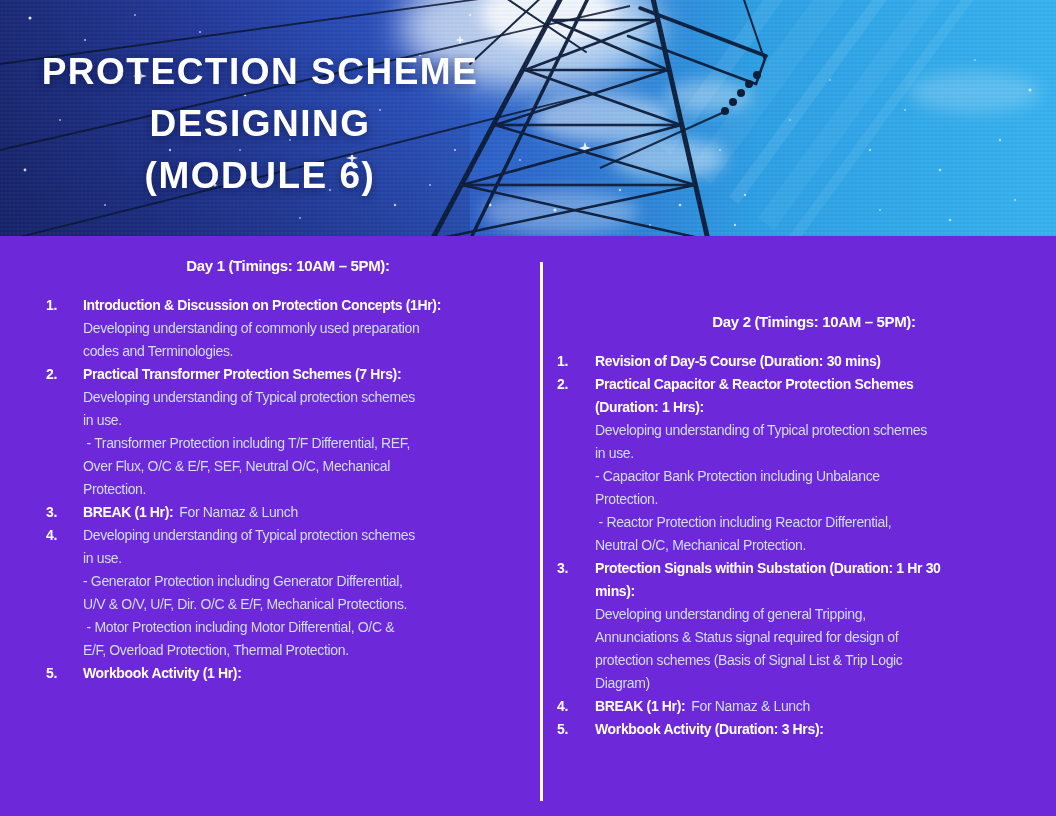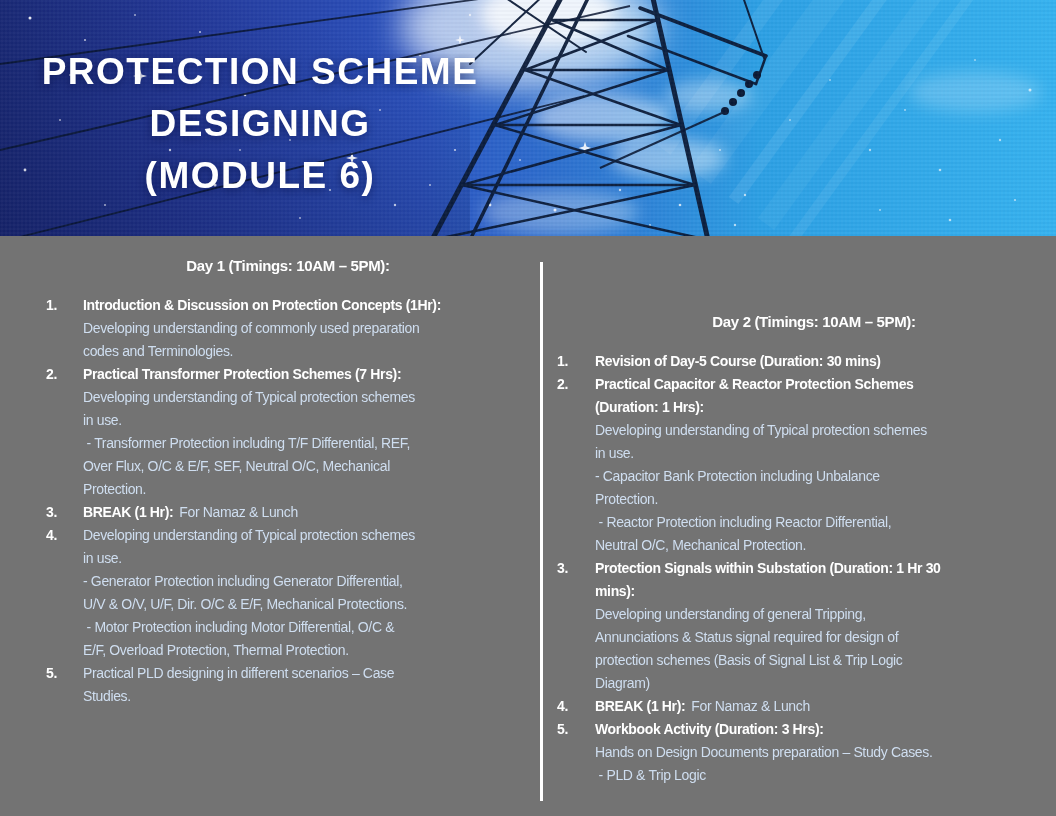--- a/index.html
+++ b/index.html
@@ -1,18 +1,18 @@
 <!DOCTYPE html>
 <html><head>
 <meta charset="utf-8">
 <style>
   html,body{margin:0;padding:0;background:#0c1626;}
   .slide{
     position:relative;width:1056px;height:816px;overflow:hidden;
-    background:#737373;font-family:"Liberation Sans",sans-serif;
+    background:#6d28d9;font-family:"Liberation Sans",sans-serif;
   }
   .banner{position:absolute;top:0;left:0;width:1056px;height:236px;}
   .banner svg{display:block;}
   .slide-title{
     position:absolute;top:46px;left:0;width:520px;text-align:center;
     color:#FFFFFF;font-weight:bold;font-size:37px;line-height:52px;
     letter-spacing:1.5px;text-shadow:0 2px 9px rgba(4,10,60,.5);
   }
   .slide-title .tline{display:block;}
   .panel{position:absolute;color:#CFDEF0;font-size:14px;line-height:23px;letter-spacing:-0.35px;}
@@ -223,22 +223,21 @@
 in use.
 - Generator Protection including Generator Differential,
 U/V &amp; O/V, U/F, Dir. O/C &amp; E/F, Mechanical Protections.
  - Motor Protection including Motor Differential, O/C &amp;
 E/F, Overload Protection, Thermal Protection.</span>
           </div>
       </li>
       <li>
         <span class="num">5.</span>
         <div class="txt">
-            <span class="ib">Practical PLD designing in different scenarios – Case
-Studies.</span>
+            <span class="it">Workbook Activity (1 Hr):</span>
           </div>
       </li>
     </ol>
   </div>
 
   <div class="divider"></div>
 
   <div class="panel day2">
     <p class="heading">Day 2 (Timings: 10AM – 5PM):</p>
     <ol class="agenda">
@@ -274,20 +273,18 @@
           </div>
       </li>
       <li class="inline">
         <span class="num">4.</span>
         <div class="txt"><span class="it">BREAK (1 Hr):</span><span class="ib">For Namaz &amp; Lunch</span></div>
       </li>
       <li>
         <span class="num">5.</span>
         <div class="txt">
             <span class="it">Workbook Activity (Duration: 3 Hrs):</span>
-            <span class="ib">Hands on Design Documents preparation – Study Cases.
- - PLD &amp; Trip Logic</span>
           </div>
       </li>
     </ol>
   </div>
 
 </div>
 
 </body></html>

